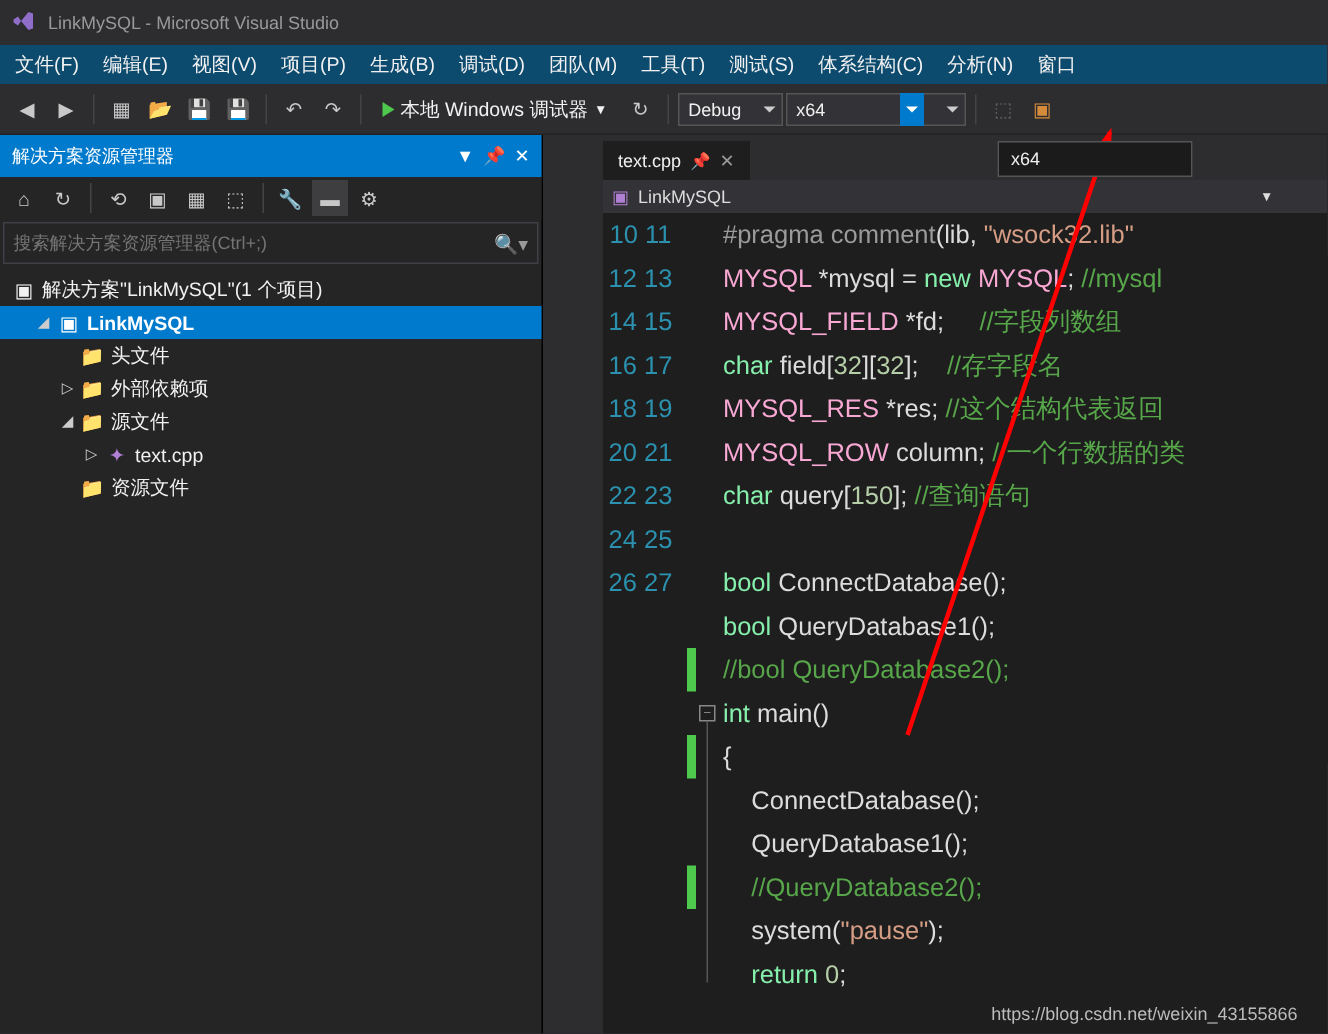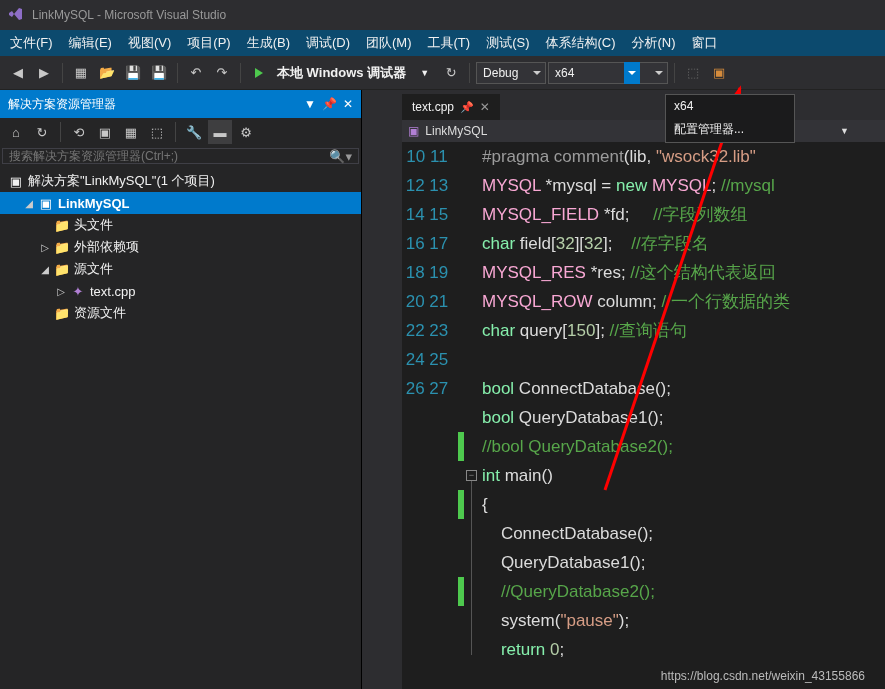--- a/index.html
+++ b/index.html
@@ -9,28 +9,28 @@
 .title-text { color:#999; font-size:12px;text-align:center; }
 .menubar { height:26px; background:#0c4a6e; display:flex; align-items:center; padding:0 2px; }
 .menu-item { padding:4px 8px; color:#f1f1f1; cursor:pointer; }
 .toolbar { height:34px; background:#2d2d30; border-bottom:1px solid #222; display:flex; align-items:center; padding:0 6px; gap:2px; }
 .tb-btn { width:24px; height:24px; display:flex; align-items:center; justify-content:center; cursor:pointer; color:#c8c8c8; }
 .tb-sep { width:1px; height:20px; background:#444; margin:0 4px; }
 .tb-drop { height:22px; background:#333337; border:1px solid #555; padding:0 18px 0 6px; color:#f1f1f1; display:flex; align-items:center; position:relative; font-size:12px; }
 .tb-drop::after { content:""; position:absolute; right:4px; top:50%; border:4px solid transparent; border-top-color:#ccc; transform:translateY(-2px); }
 .blue-part { background:#007acc; width:16px; height:22px; margin-left:50px; position:relative; }
 .blue-part::after { content:""; position:absolute; right:4px; top:50%; border:4px solid transparent; border-top-color:#fff; transform:translateY(-2px); }
-.start-btn { display:flex; align-items:center; gap:14px; padding:0 8px; height:24px; color:#f1f1f1; cursor:pointer;font-weight:bold; }
+.start-btn { display:flex; align-items:center; gap:4px; padding:0 8px; height:24px; color:#f1f1f1; cursor:pointer; }
 .play-tri { width:0; height:0; border-left:8px solid #4ec94e; border-top:5px solid transparent; border-bottom:5px solid transparent; }
 .main-row { display:flex; height:calc(100% - 90px);gap:40px; }
 .sidebar { width:362px; background:#252526; display:flex; flex-direction:column; border-right:1px solid #000; }
 .panel-head { height:28px; background:#007acc; color:#fff; display:flex; align-items:center; padding:0 8px; font-size:12px; justify-content:space-between; }
 .panel-head-icons { display:flex; gap:6px; align-items:center; }
 .panel-tb { height:28px; background:#252526; display:flex; align-items:center; padding:0 4px; gap:2px; border-bottom:0; }
-.search-row { height:16px; background:#252526; border:1px solid #3f3f46; margin:2px; display:flex; align-items:center; padding:0 6px; color:#999; }
+.search-row { height:28px; background:#252526; border:1px solid #3f3f46; margin:2px; display:flex; align-items:center; padding:0 6px; color:#999; }
 .search-row input { flex:1; background:transparent; border:0; color:#f1f1f1; outline:none; font-size:12px; }
 .tree { padding:4px 0; font-size:13px; }
 .tree-row { display:flex; align-items:center; height:22px; padding-left:8px; gap:4px; cursor:pointer; }
 .tree-row.sel { background:#007acc; color:#fff; }
 .tree-row .exp { width:10px; text-align:center; color:#ccc; font-size:10px; }
 .tree-row .ficon { width:16px; height:16px; display:flex; align-items:center; justify-content:center; }
 .indent1 { padding-left:24px; } .indent2 { padding-left:40px; } .indent3 { padding-left:56px; }
 .editor-area { flex:1; background:#1e1e1e; display:flex; flex-direction:column; overflow:hidden; }
 .tab-row { height:30px; background:#2d2d30; display:flex; align-items:flex-end; }
 .tab { height:26px; background:#1e1e1e; color:#f1f1f1; padding:0 10px; display:flex; align-items:center; gap:6px; font-size:12px; }
@@ -102,21 +102,20 @@
     <span>x64</span>
     <span class="blue-part"></span>
   </div>
   <div class="tb-sep"></div>
   <div class="tb-btn" style="color:#666;">⬚</div>
   <div class="tb-btn" style="color:#d48b3c;">▣</div>
 </div>
 
 <div class="dropdown-panel" id="dd-panel">
     <div class="dd-item">x64</div>
-    <div class="dd-item">配置管理器...</div>
   </div>
 
 <svg class="arrow-svg" width="160" height="420">
   <defs>
       <marker id="ah" markerWidth="10" markerHeight="10" refX="8" refY="3" orient="auto">
         <path d="M0,0 L0,6 L9,3 z" fill="#ff0000"></path>
       </marker>
     </defs>
   <line x1="10" y1="410" x2="145" y2="8" stroke="#ff0000" stroke-width="3" marker-end="url(#ah)"></line>
 </svg>

